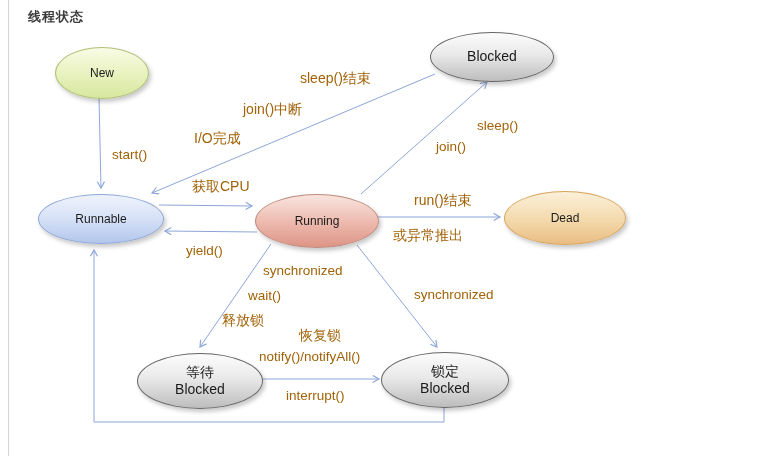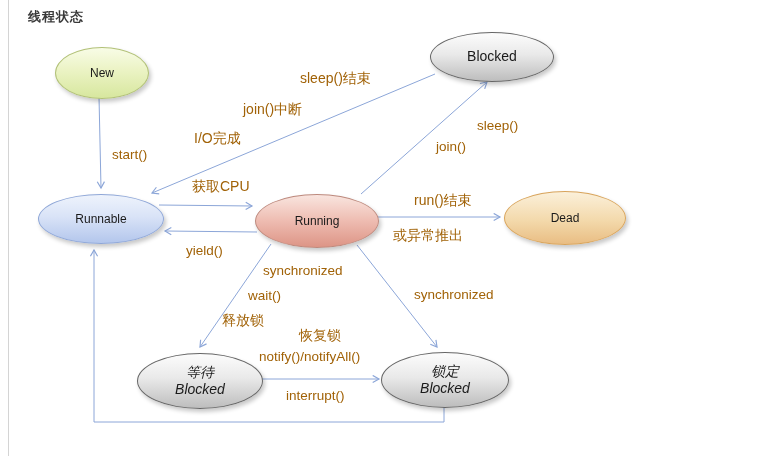--- a/index.html
+++ b/index.html
@@ -17,21 +17,21 @@
     display:flex;flex-direction:column;align-items:center;justify-content:center;
     font-size:12px;line-height:1.25;text-align:center;
     box-shadow:2px 3px 4px rgba(0,0,0,.22);
   }
   .node-green{background:linear-gradient(180deg,#f8fce6 0%,#ebf3c4 45%,#d7e79e 100%);border:1px solid #b2c178;}
   .node-gray{background:linear-gradient(180deg,#fcfcfc 0%,#e9e9e9 45%,#bdbdbd 100%);border:1.5px solid #666666;}
   .node-blue{background:linear-gradient(180deg,#eef3fc 0%,#d9e3f7 45%,#b3c6ec 100%);border:1px solid #8fa7d7;}
   .node-red{background:linear-gradient(180deg,#f9e5df 0%,#eebcb1 50%,#dd9586 100%);border:1px solid #bd8a7e;}
   .node-tan{background:linear-gradient(180deg,#fbf0da 0%,#f3d9ab 55%,#e9bd83 100%);border:1px solid #d8a45c;}
   .node .l2{font-size:14px;}
-  .two-line{font-size:14px;font-style:italic;}
+  .two-line{font-size:14px;}
   .elabel{position:absolute;font-size:13.5px;white-space:nowrap;color:#a16207;}
   .cjk{font-size:14px;}
   .big{font-size:15px;}
 </style>
 </head>
 <body>
 
 <div class="canvas">
   <div class="page-edge"></div>
 

